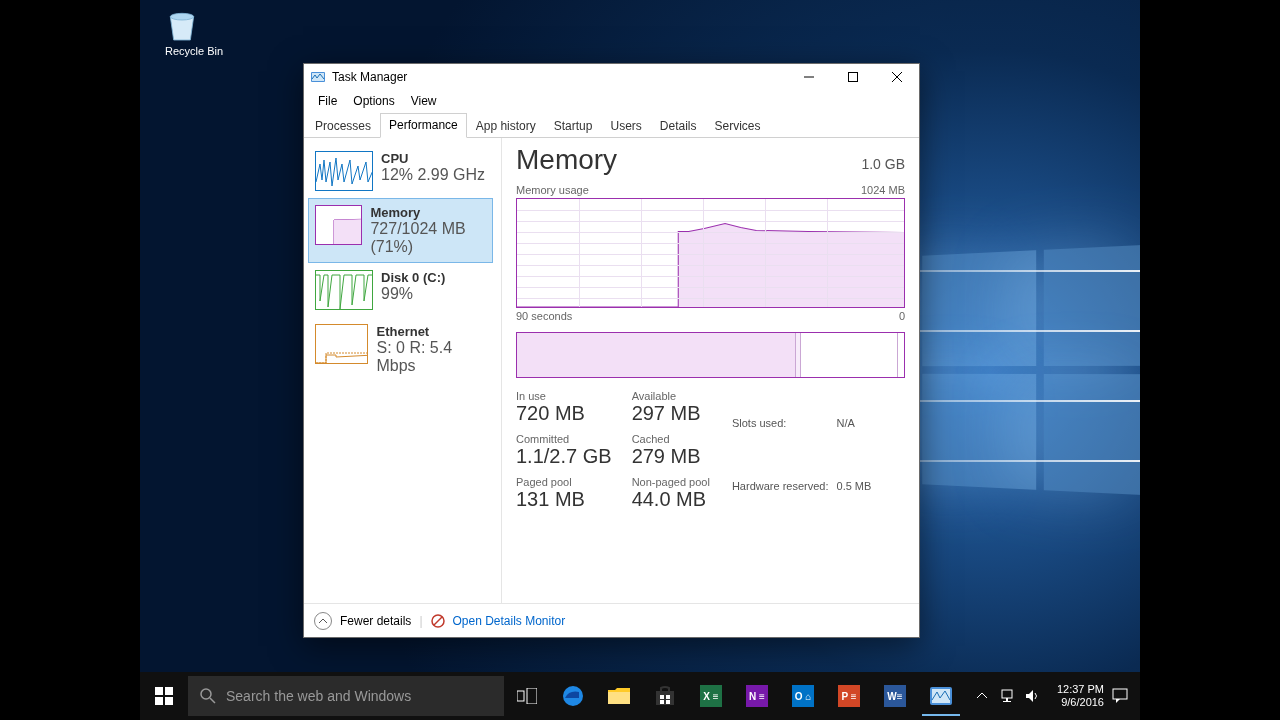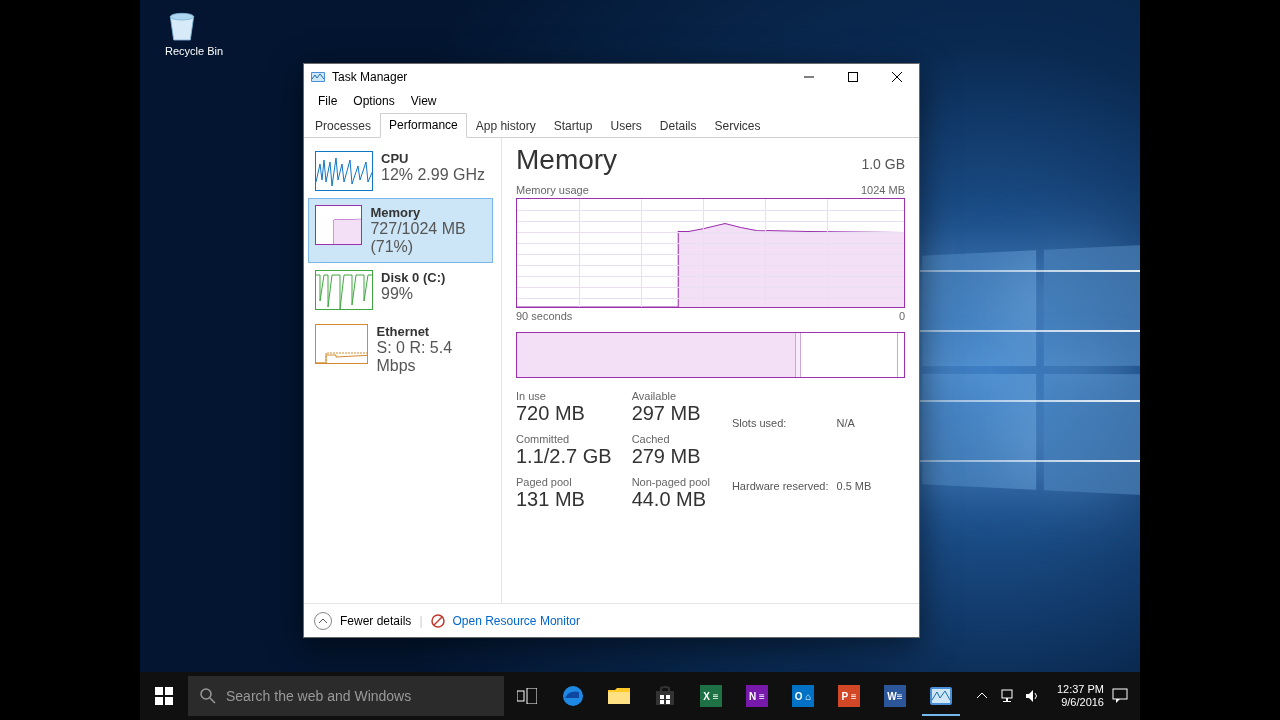--- a/index.html
+++ b/index.html
@@ -296,21 +296,21 @@
         <svg width="8" height="8">
           <polyline points="0,6 4,2 8,6" fill="none" stroke="#555"></polyline>
         </svg>
       </span>
     <span style="cursor:pointer">Fewer details</span>
     <span class="sep">|</span>
     <svg width="14" height="14">
         <circle cx="7" cy="7" r="6" fill="none" stroke="#c0392b" stroke-width="1.5"></circle>
         <line x1="3" y1="11" x2="11" y2="3" stroke="#c0392b" stroke-width="1.5"></line>
       </svg>
-    <span class="link">Open Resource Monitor</span>
+    <span class="link">Open Details Monitor</span>
   </div>
 </div>
 
 <div class="taskbar">
   <div class="tb-start">
     <svg width="18" height="18" viewBox="0 0 18 18">
       <rect x="0" y="0" width="8" height="8" fill="#fff"></rect>
         <rect x="10" y="0" width="8" height="8" fill="#fff"></rect>
       <rect x="0" y="10" width="8" height="8" fill="#fff"></rect>
         <rect x="10" y="10" width="8" height="8" fill="#fff"></rect>

